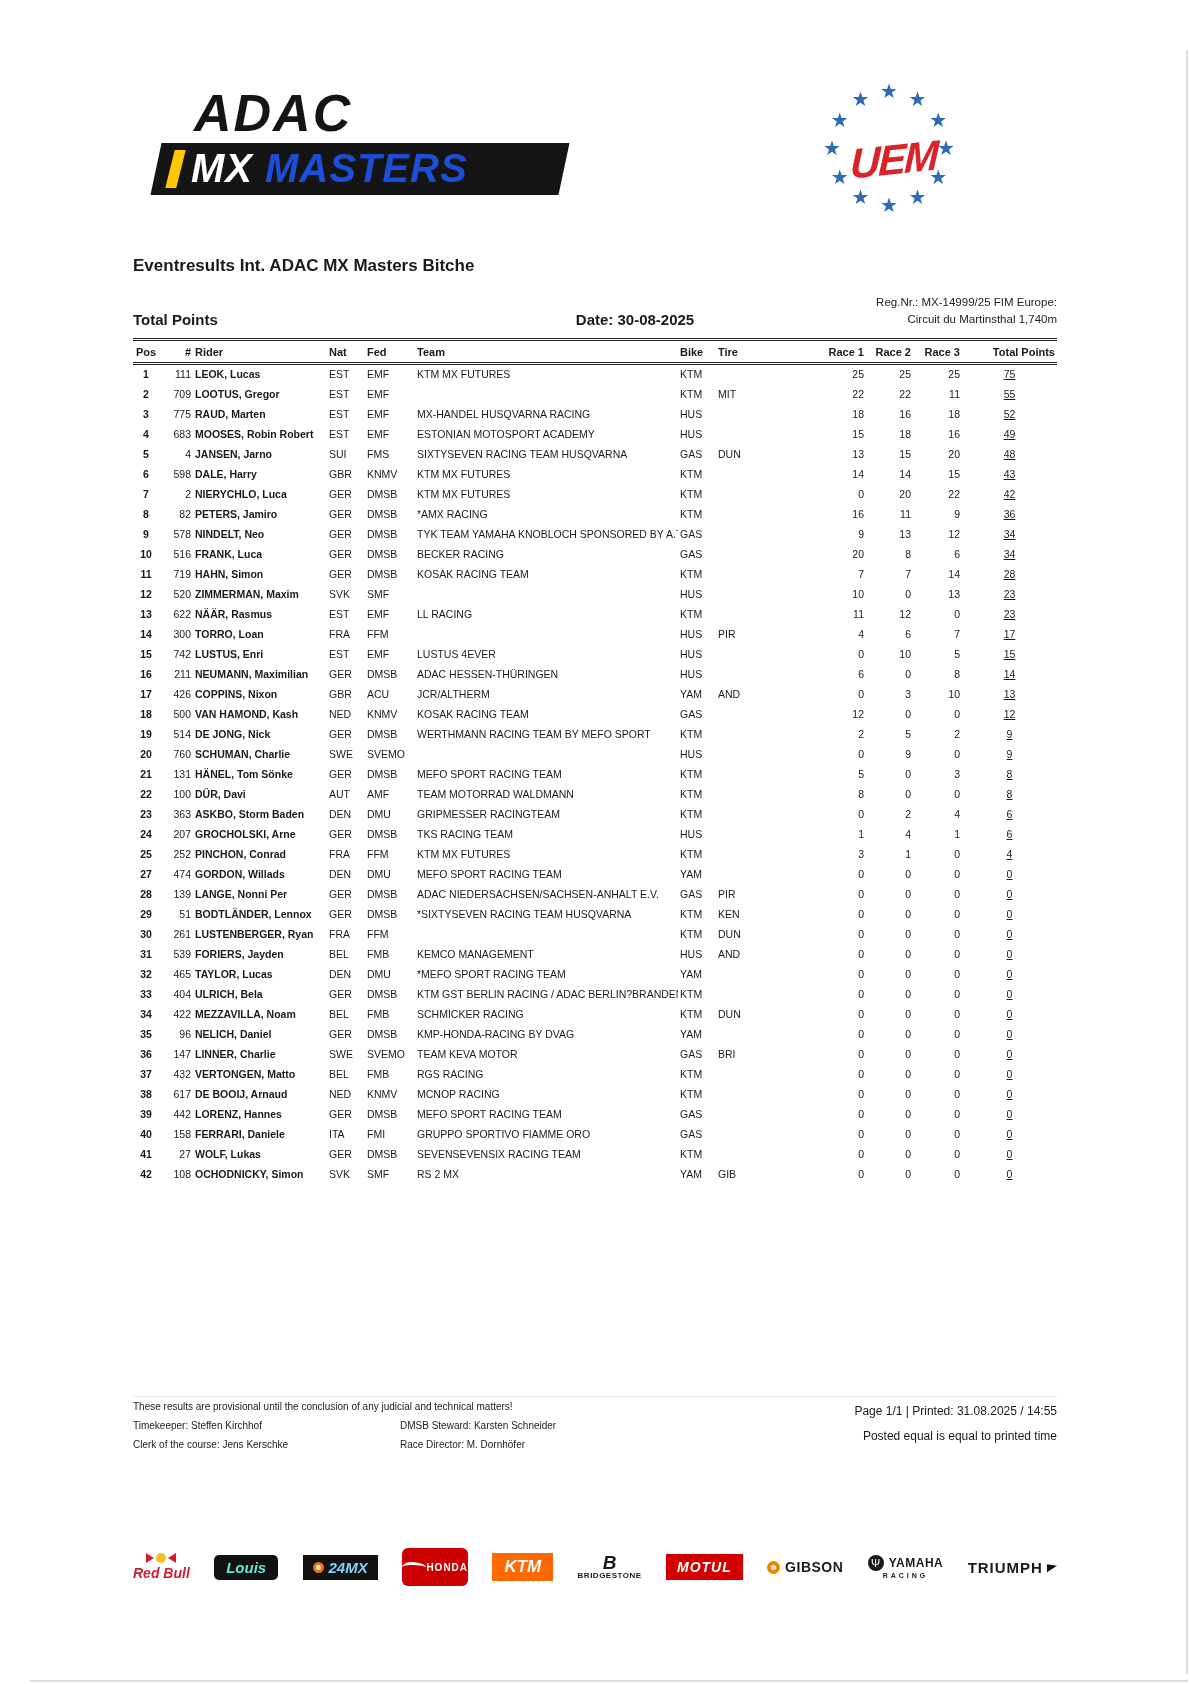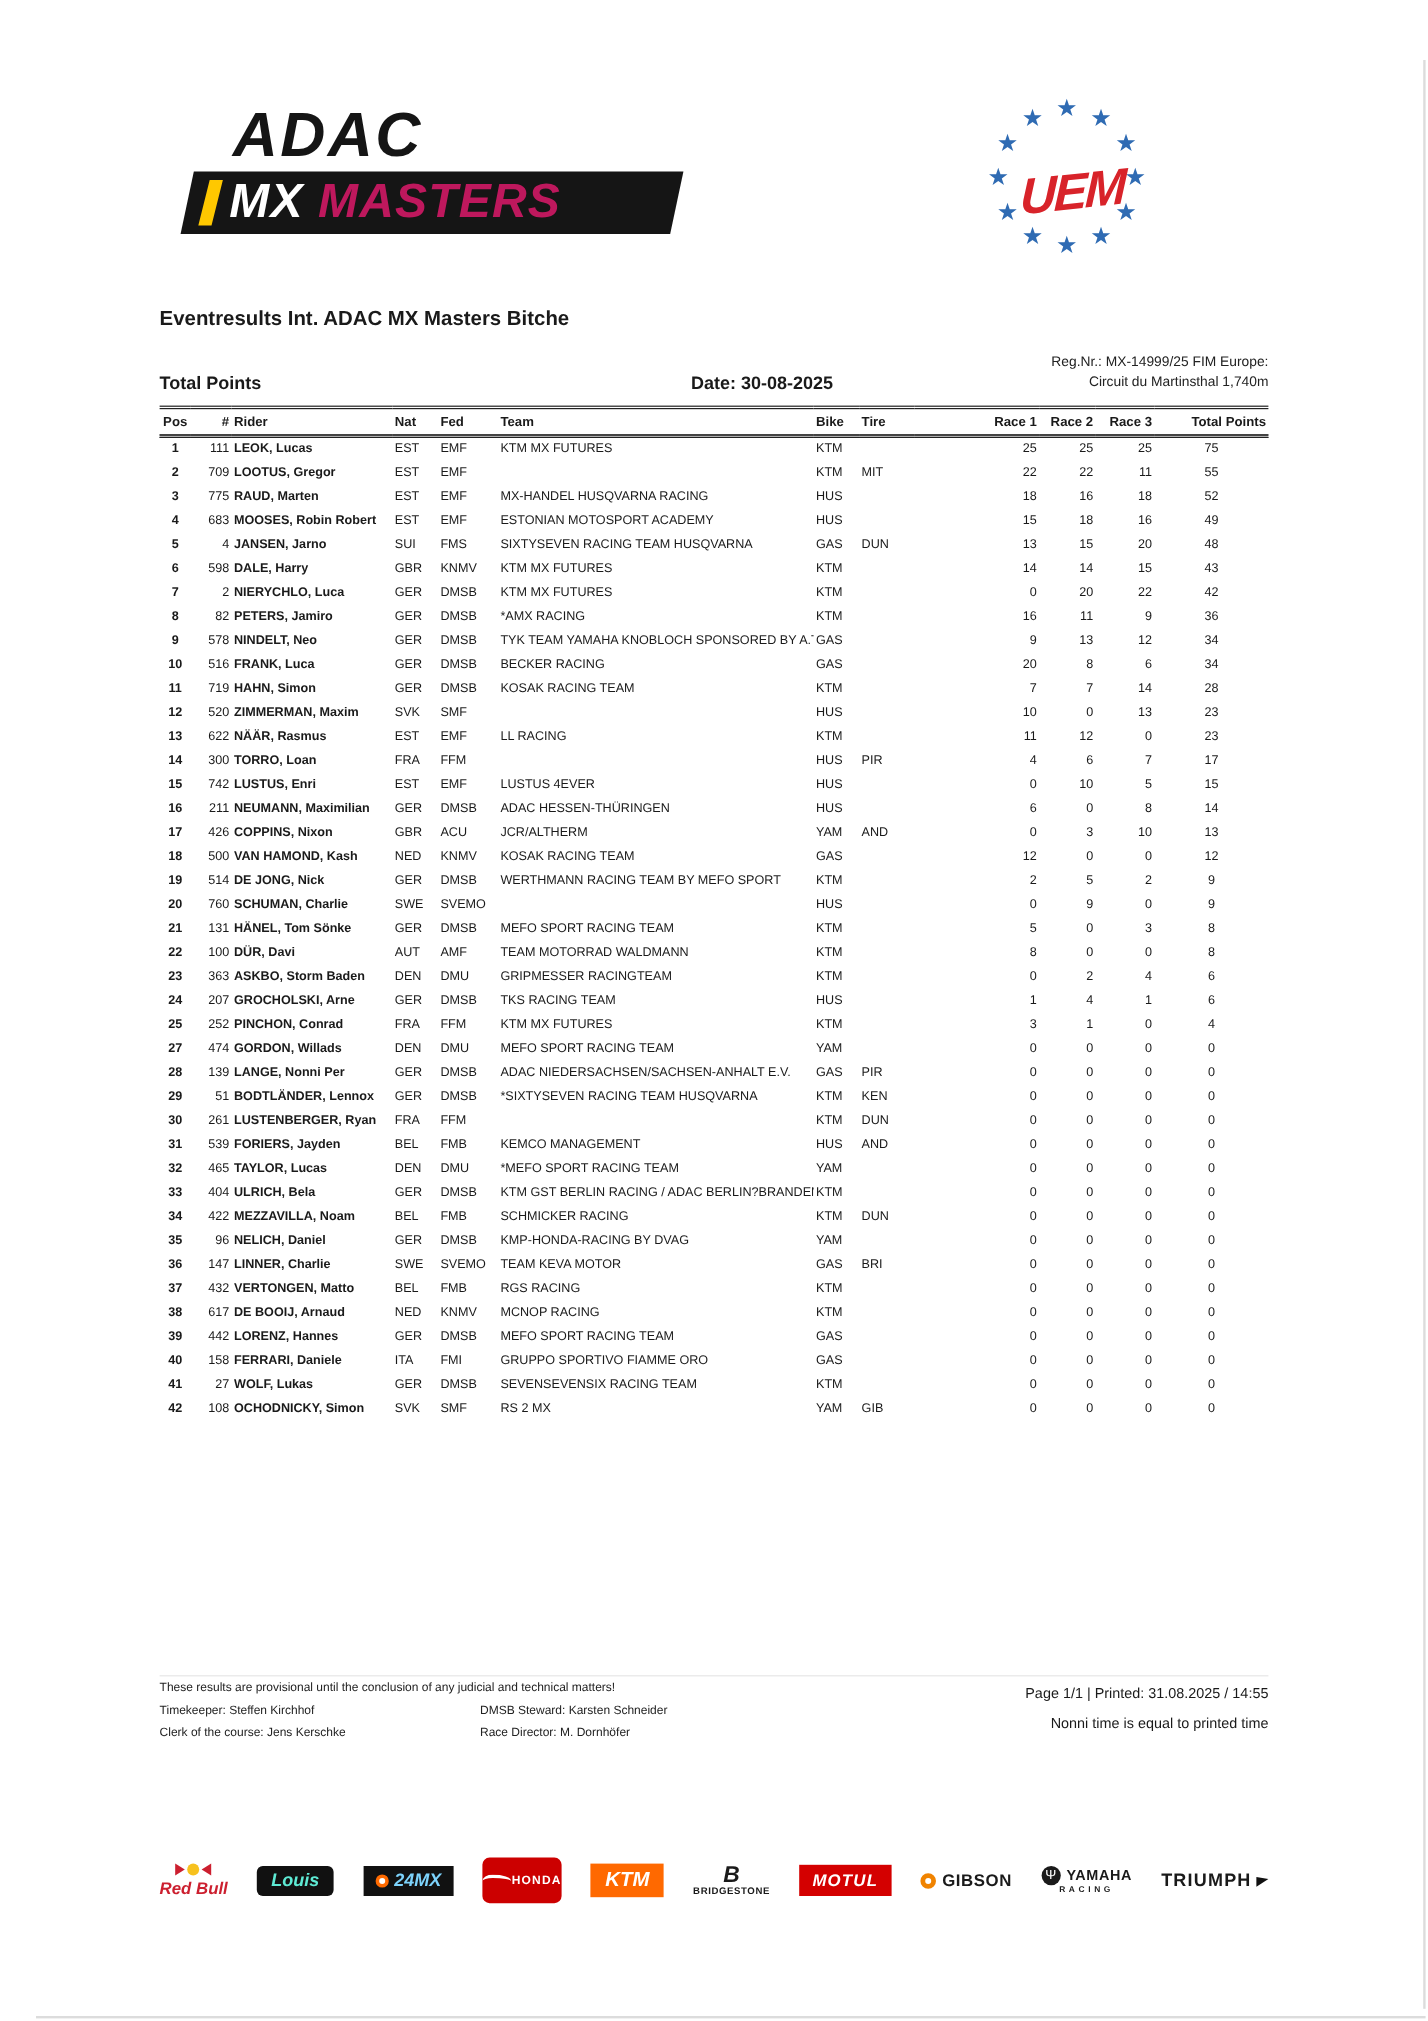--- a/index.html
+++ b/index.html
@@ -20,21 +20,21 @@
   .logo-bar { position:relative; width:408px; height:52px; margin-top:2px; }
   .logo-bar::before {
     content:""; position:absolute; inset:0; background:#151515; transform:skewX(-12deg);
   }
   .logo-bar-inner {
     position:relative; z-index:1; display:flex; align-items:center; height:100%;
     padding-left:14px; font-style:italic; font-weight:800; font-size:40px; letter-spacing:1px;
   }
   .logo-slash { display:inline-block; width:11px; height:38px; background:#ffc800; transform:skewX(-14deg); margin-right:10px; }
   .logo-mx { color:#ffffff; margin-right:12px; }
-  .logo-masters { color:#be185d; }
+  .logo-masters { color:#1d4ed8; }
 
   
   .uem-logo { position:absolute; left:826px; top:84px; width:148px; height:148px; }
   .uem-star { position:absolute; color:#2f6bb3; font-size:20px; line-height:20px; }
   .uem-text {
     position:absolute; left:24px; top:52px; color:#d8232a; font-weight:800; font-style:italic;
     font-size:42px; letter-spacing:-2px; transform:rotate(-6deg) skewX(-8deg);
   }
 
   
@@ -53,21 +53,21 @@
   table.results td {
     font-size:10.5px; height:20px; padding:0 2px; white-space:nowrap;
     overflow:hidden; vertical-align:middle;
   }
   .t-l { text-align:left; } .t-c { text-align:center; }
   td.c-pos { font-weight:bold; text-align:center; }
   td.c-num { text-align:right; padding-right:6px; }
   td.c-rider { font-weight:bold; }
   td.c-team { font-size:10.3px; }
   td.c-race { text-align:right; padding-right:4px; }
-  td.c-total { text-align:center; }
+  td.c-total { text-align:center;text-decoration:underline; }
   th.h-race { text-align:right; padding-right:4px; }
   th.h-total { text-align:right; }
   th.h-num { text-align:right; padding-right:6px; }
 
   
   .footer-rule { position:absolute; left:133px; top:1396px; width:924px; height:1px; background:#e6e6e6; }
   .footer-left { position:absolute; left:133px; top:1401px; width:620px; font-size:10px; color:#222; }
   .footer-left .f-line { position:relative; margin-bottom:8px; }
   .f-col2 { position:absolute; left:267px; top:0; }
   .footer-right { position:absolute; left:657px; top:1399px; width:400px; text-align:right; font-size:12px; line-height:25px; }
@@ -805,21 +805,21 @@
       <span>Timekeeper: Steffen Kirchhof</span>
       <span class="f-col2">DMSB Steward: Karsten Schneider</span>
     </div>
     <div class="f-line">
       <span>Clerk of the course: Jens Kerschke</span>
       <span class="f-col2">Race Director: M. Dornhöfer</span>
     </div>
   </div>
   <div class="footer-right">
     <div>Page 1/1 | Printed: 31.08.2025 / 14:55</div>
-    <div>Nonni time is equal to printed time</div>
+    <div>Posted equal is equal to printed time</div>
   </div>
 
   <div class="sponsors">
     <div class="sp">
       <div class="rb-mark">
         <span class="rb-bull"></span>
           <span class="rb-sun"></span>
           <span class="rb-bull flip"></span>
       </div>
       <div class="rb-text">Red Bull</div>

